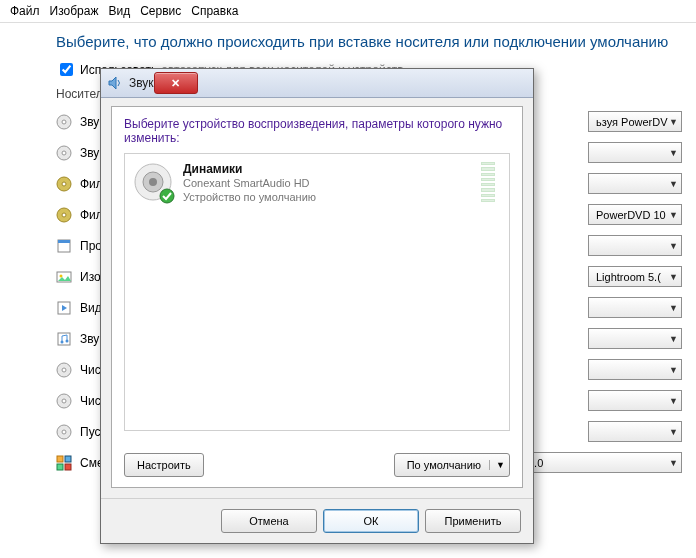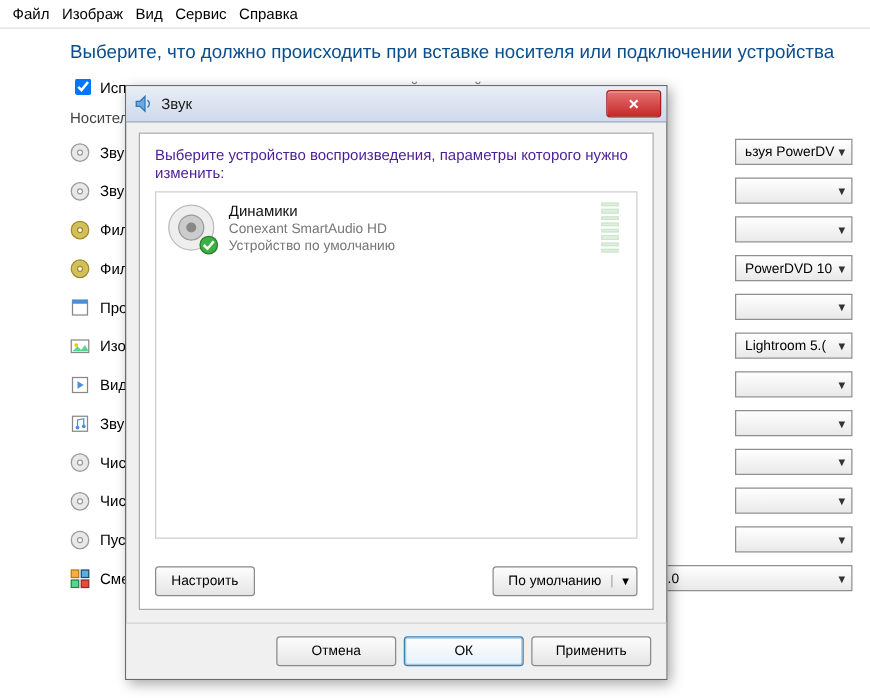--- a/index.html
+++ b/index.html
@@ -11,36 +11,36 @@
 .chk-row input{width:13px;height:13px}
 .chk-row .trunc{color:#777}
 .section-label{color:#444;margin:6px 0 8px}
 .option-row{display:flex;align-items:center;justify-content:space-between;margin:10px 0}
 .option-row .left{display:flex;align-items:center;gap:8px}
 .icon16{width:16px;height:16px;flex:none}
 .dd{height:21px;border:1px solid #8f8f8f;background:linear-gradient(#fff,#e9e9e9);display:flex;align-items:center;justify-content:flex-end;padding:0 3px;min-width:68px;box-sizing:border-box}
 .dd .ddtxt{flex:1;overflow:hidden;white-space:nowrap;text-overflow:clip;font-size:11px;padding-left:4px}
 .dd .arrow{font-size:9px;color:#333}
 .dialog{position:absolute;left:100px;top:68px;width:432px;background:#f0f0f0;border:1px solid #6b6b6b;box-shadow:3px 3px 10px rgba(0,0,0,.35)}
-.titlebar{height:28px;background:linear-gradient(#e8eef7,#cfd9ea);display:flex;align-items:center;justify-content:space-between;padding:0 4px 0 6px;border-bottom:1px solid #9aa7bd}
+.titlebar{height:28px;background:linear-gradient(#e8eef7,#cfd9ea);display:flex;align-items:center;padding:0 4px 0 6px;border-bottom:1px solid #9aa7bd}
 .titlebar .tleft{display:flex;align-items:center;gap:6px}
 .titlebar .ttxt{color:#1a1a1a;font-size:12px}
 .closebtn{width:42px;height:20px;border-radius:3px;background:linear-gradient(#e57373,#c62828);border:1px solid #a02020;display:flex;align-items:center;justify-content:center;color:#fff;font-weight:bold;font-size:11px;box-shadow:inset 0 1px 0 rgba(255,255,255,.4)}
 .dlg-body{padding:8px 10px 10px}
 .tabs{display:flex;position:relative;top:1px}
 .tab{border:1px solid #aaa;border-bottom:none;padding:3px 10px;background:#f7f7f7;font-size:11px;margin-right:-1px}
 .tab.active{background:#fff;border-bottom:1px solid #fff;position:relative;z-index:2}
 .tabpanel{border:1px solid #aaa;background:#fff;padding:10px 12px;height:360px;display:flex;flex-direction:column}
 .instr{color:#4c1d95;margin-bottom:8px}
 .device-list{flex:1;border:1px solid #cfcfcf;background:#fff;overflow:auto}
 .device{display:flex;align-items:flex-start;gap:10px;padding:8px}
 .dev-icon{position:relative;width:40px;height:40px}
 .speaker-svg{width:40px;height:40px}
 .check-badge{position:absolute;right:-2px;bottom:-2px;width:16px;height:16px}
-.dev-text .dname{font-weight:normal;color:#111}
+.dev-text .dname{font-weight:bold;color:#111}
 .dev-text .dsub{color:#777;font-size:11px;line-height:14px}
 .meter{margin-left:auto;margin-right:6px;width:14px;height:40px;display:flex;flex-direction:column-reverse;gap:2px}
 .meter div{height:3px;background:#e0f0e0;border:1px solid #cde6cd}
 .btnrow{display:flex;gap:6px;margin-top:22px}
 .btnrow .spacer{flex:1}
 .winbtn{height:22px;border:1px solid #8a8a8a;background:linear-gradient(#fdfdfd,#e5e5e5);padding:0 12px;font-size:11px;display:flex;align-items:center;border-radius:3px;cursor:default}
 .winbtn.split{padding-right:4px}
 .winbtn.split .sarrow{border-left:1px solid #aaa;margin-left:8px;padding-left:6px;font-size:9px}
 .dlg-footer{display:flex;gap:6px;justify-content:flex-end;padding:10px 12px;border-top:1px solid #d0d0d0;background:#f0f0f0}
 .dlg-footer .winbtn{min-width:70px;justify-content:center}
@@ -51,21 +51,21 @@
 
 <div class="menubar">
   <span>Файл</span>
   <span>Изображ</span>
   <span>Вид</span>
   <span>Сервис</span>
   <span>Справка</span>
 </div>
 
 <div class="page">
-  <div class="page-title">Выберите, что должно происходить при вставке носителя или подключении устройства</div>
+  <div class="page-title">Выберите, что должно происходить при вставке носителя или подключении умолчанию</div>
   <label class="chk-row">
     <input type="checkbox" checked="" style="">
     <span>Использовать </span>
     <span class="trunc">автозапуск для всех носителей и устройств</span>
   </label>
   <div class="section-label">Носители —</div>
   <div id="rows">
       <div class="option-row">
         <div class="left">
           <svg class="icon16" viewBox="0 0 16 16">

